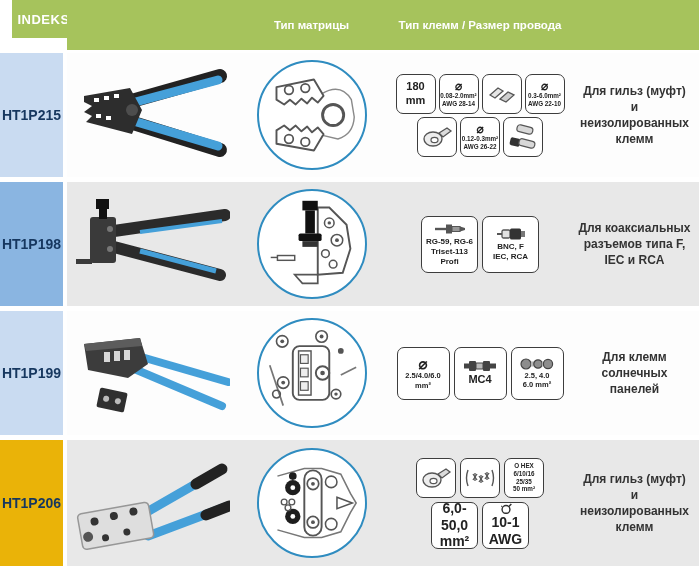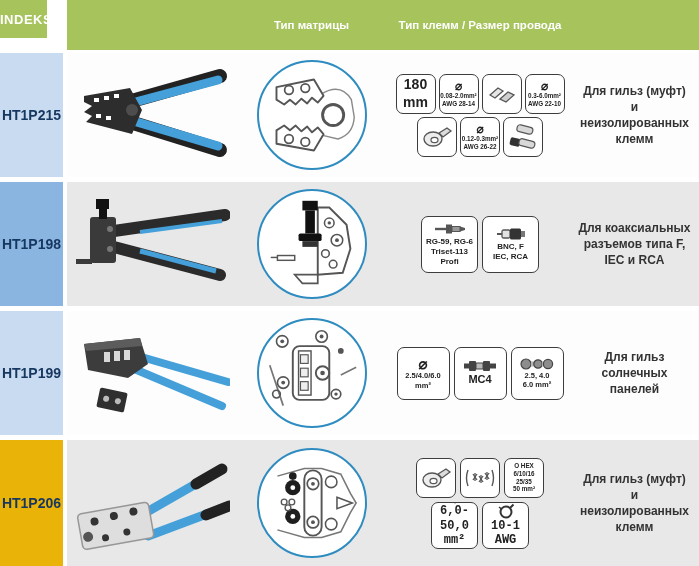--- a/index.html
+++ b/index.html
@@ -1,21 +1,21 @@
 <!DOCTYPE html>
 <html><head>
 <meta charset="utf-8">
 <style>
   * { margin:0; padding:0; box-sizing:border-box; }
   body { font-family:"Liberation Sans", sans-serif; background:#fff; }
   #app { position:relative; width:699px; height:566px; background:#fff; overflow:hidden; }
 
   
-  .header-indeks { position:absolute; left:0; top:0; width:47px; height:38px;
-    display:flex; align-items:center; justify-content:flex-start;
+  .header-indeks { position:absolute; left:12px; top:0; width:63px; height:38px;
+    display:flex; align-items:center; justify-content:center;
     color:#fff; font-weight:bold; font-size:13px; letter-spacing:.5px; }
   .header-main { position:absolute; left:67px; top:0; width:632px; height:50px; }
   .header-title { position:absolute; top:0; height:50px; display:flex; align-items:center; justify-content:center;
     color:#fff; font-weight:bold; font-size:11.5px; text-align:center; line-height:1.3; }
   .ht-matrix   { left:166px; width:157px; }
   .ht-term     { left:323px; width:180px; }
   .ht-info     { left:503px; width:129px; }
 
   
   .row { position:absolute; left:0; width:699px; display:flex; }
@@ -32,26 +32,26 @@
   .die-circle { width:110px; height:110px; border-radius:50%; background:#fff;
     border:2px solid #2f8cc0; display:flex; align-items:center; justify-content:center; }
   .die-circle svg { width:96px; height:96px; }
 
   
   .badge-grid { display:flex; flex-wrap:wrap; justify-content:center; gap:3px; width:176px; }
   .badge { background:#fff; border:1.5px solid #3d3d3d; border-radius:7px;
     display:flex; flex-direction:column; align-items:center; justify-content:center;
     text-align:center; font-weight:bold; color:#222; }
   .b40 { width:40px; height:40px; font-size:6.3px; line-height:1.25; }
-  .b47 { width:47px; height:47px; font-size:12px; line-height:1.2;font-family:Liberation Mono, monospace; }
+  .b47 { width:47px; height:47px; font-size:14px; line-height:1.2; }
   .b53 { width:53px; height:53px; font-size:7.5px; line-height:1.25; }
   .b57 { width:57px; height:57px; font-size:8px; line-height:1.25; }
   .diam { font-size:12px; line-height:1; font-weight:bold; }
   .diam-lg { font-size:15px; line-height:1; font-weight:bold; }
-  .badge .big { font-size:14px;text-align:right; }
+  .badge .big { font-size:11px;text-align:right; }
   .badge .mc4 { font-size:11px; }
   .badge .cutter { font-size:8px; }
   .badge svg { display:block; }
   .stack { display:flex; flex-direction:column; gap:4px; align-items:center; }
   .brow { display:flex; gap:4px; justify-content:center; }
 </style>
 </head>
 <body>
 
 <div id="app">
@@ -290,21 +290,21 @@
               <circle cx="19" cy="7" r="4.2" fill="#8d8d8d" stroke="#444" stroke-width="1.2"></circle>
               <rect x="23" y="4.5" width="4" height="5" fill="#b5b5b5"></rect>
               <circle cx="29" cy="7" r="4.6" fill="#8d8d8d" stroke="#444" stroke-width="1.2"></circle>
             </svg>
             <span>2.5, 4.0</span>
             <span>6.0 mm²</span>
           </div>
         </div>
       </div>
       <div class="cell-desc">
-        <span>Для гильз солнечных панелей</span>
+        <span>Для клемм солнечных панелей</span>
       </div>
     </div>
   </div>
 
   <div class="row" style="top:440px; height:126px;">
     <div class="cell-indeks" style="background:#eab308;">
       <span>HT1P206</span>
     </div>
     <div class="vgap"></div>
     <div class="row-body" style="background:#e8e8e8;">

